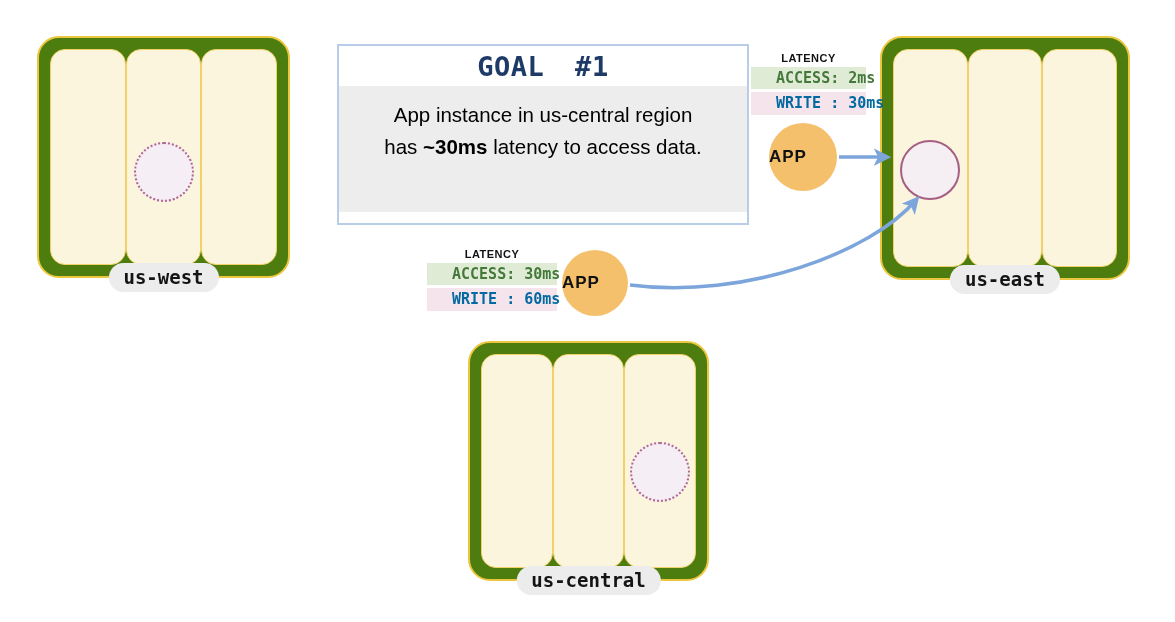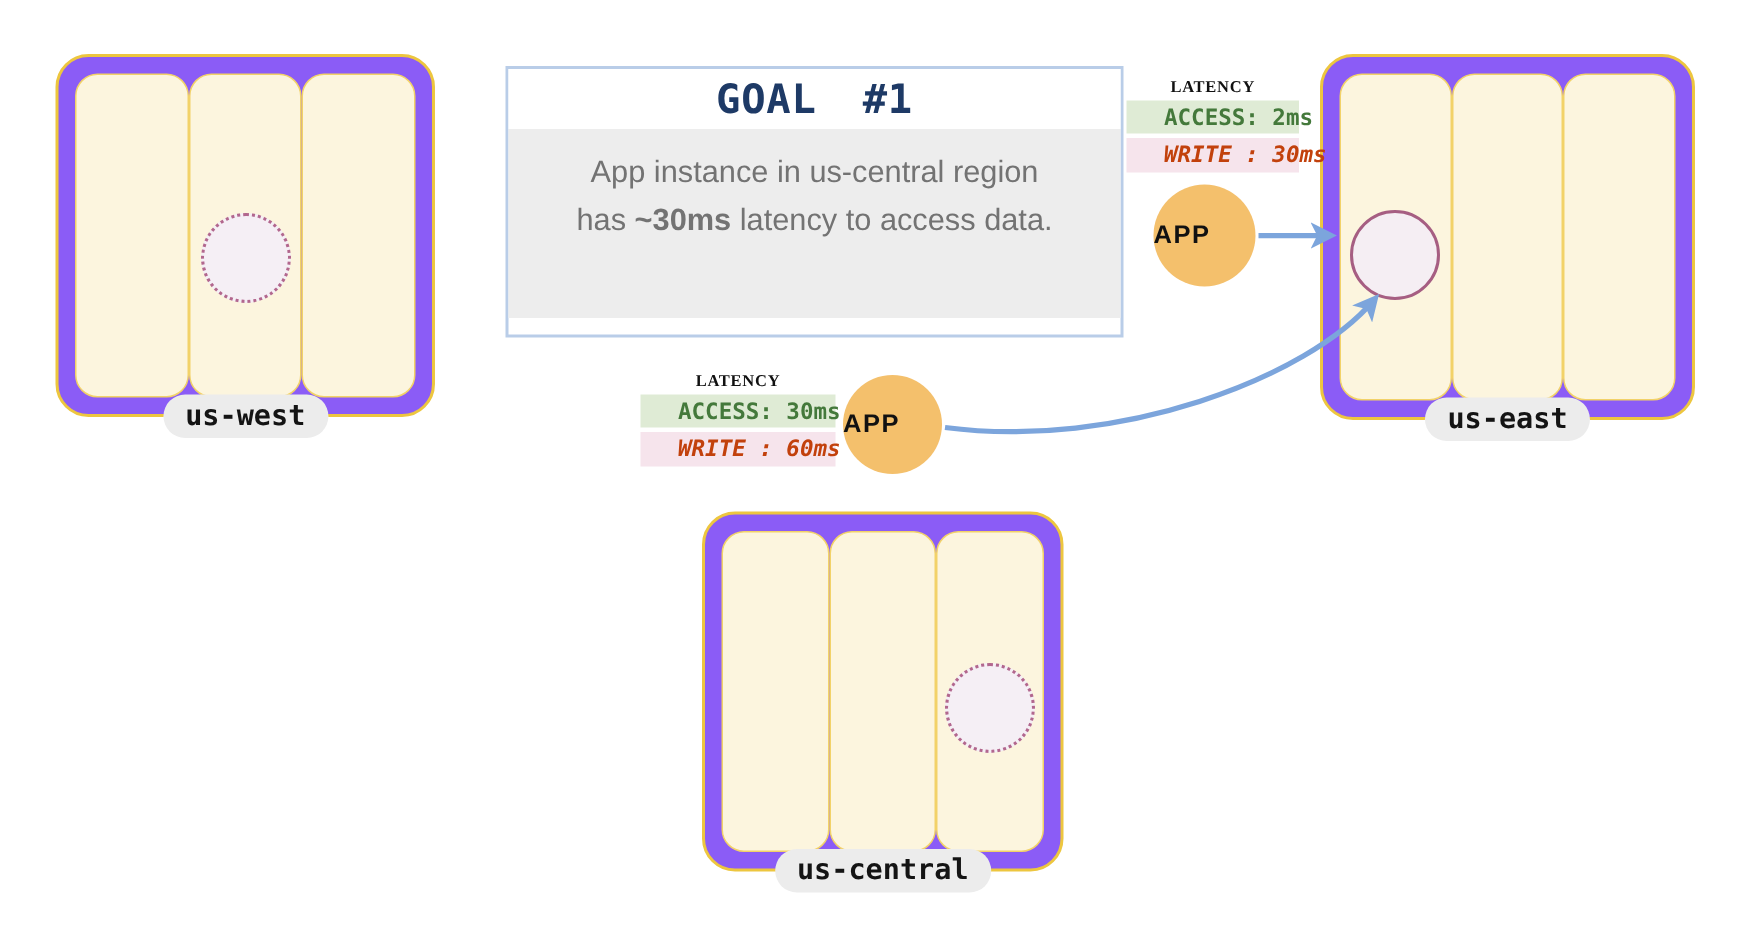--- a/index.html
+++ b/index.html
@@ -2,21 +2,21 @@
 <html><head>
 <meta charset="utf-8">
 <style>
   * { margin:0; padding:0; box-sizing:border-box; }
   html,body { width:1175px; height:622px; background:#ffffff; font-family:"Liberation Sans", sans-serif; }
   #canvas { position:relative; width:1175px; height:622px; background:#ffffff; overflow:hidden; }
 
   
   .region {
     position:absolute;
-    background:#8b5cf6;
+    background:#4d7c0f;
     border:2px solid #edc63f;
     border-radius:22px;
     display:flex;
     padding:11px;
   }
   .rack {
     flex:1;
     background:#fcf5de;
     border:1.5px solid #f2d268;
     border-radius:15px;
@@ -57,39 +57,39 @@
     display:flex; align-items:center; justify-content:flex-start;
     font-weight:bold;
     font-size:17px;
     letter-spacing:1px;
     color:#111111;
   }
 
   
   .latency-panel { position:absolute; }
   .latency-heading {
-    font-family:Liberation Serif, serif;
+    font-family:Liberation Sans, sans-serif;
     font-weight:bold;
     font-size:11px;
     color:#111111;
     text-align:center;
     letter-spacing:0.5px;
     margin-bottom:3px;
   }
   .latency-badge {
     font-family:"DejaVu Sans Mono", monospace;
     font-weight:bold;
     font-size:15px;
     padding:1px 25px;
     margin-bottom:3px;
     white-space:nowrap;
     line-height:1.35;
   }
   .badge-access { background:#dfebd5; color:#44793b; }
-  .badge-write  { background:#f6e4ec; color:#c2410c;font-style:italic; }
+  .badge-write  { background:#f6e4ec; color:#0369a1; }
 
   
   .goal-box {
     position:absolute;
     left:337px; top:44px;
     width:412px; height:181px;
     border:2px solid #b9cde8;
     background:#ffffff;
   }
   .goal-header {
@@ -105,21 +105,21 @@
     word-spacing:14px;
     letter-spacing:0.5px;
   }
   .goal-body {
     height:126px;
     background:#ededed;
     text-align:center;
     padding-top:13px;
     font-size:20.5px;
     line-height:1.56;
-    color:#737373;
+    color:#000000;
   }
   .goal-em { font-weight:bold; }
 
   
   #arrows { position:absolute; left:0; top:0; width:1175px; height:622px; pointer-events:none; }
 </style>
 </head>
 <body>
 
 <div id="canvas">

